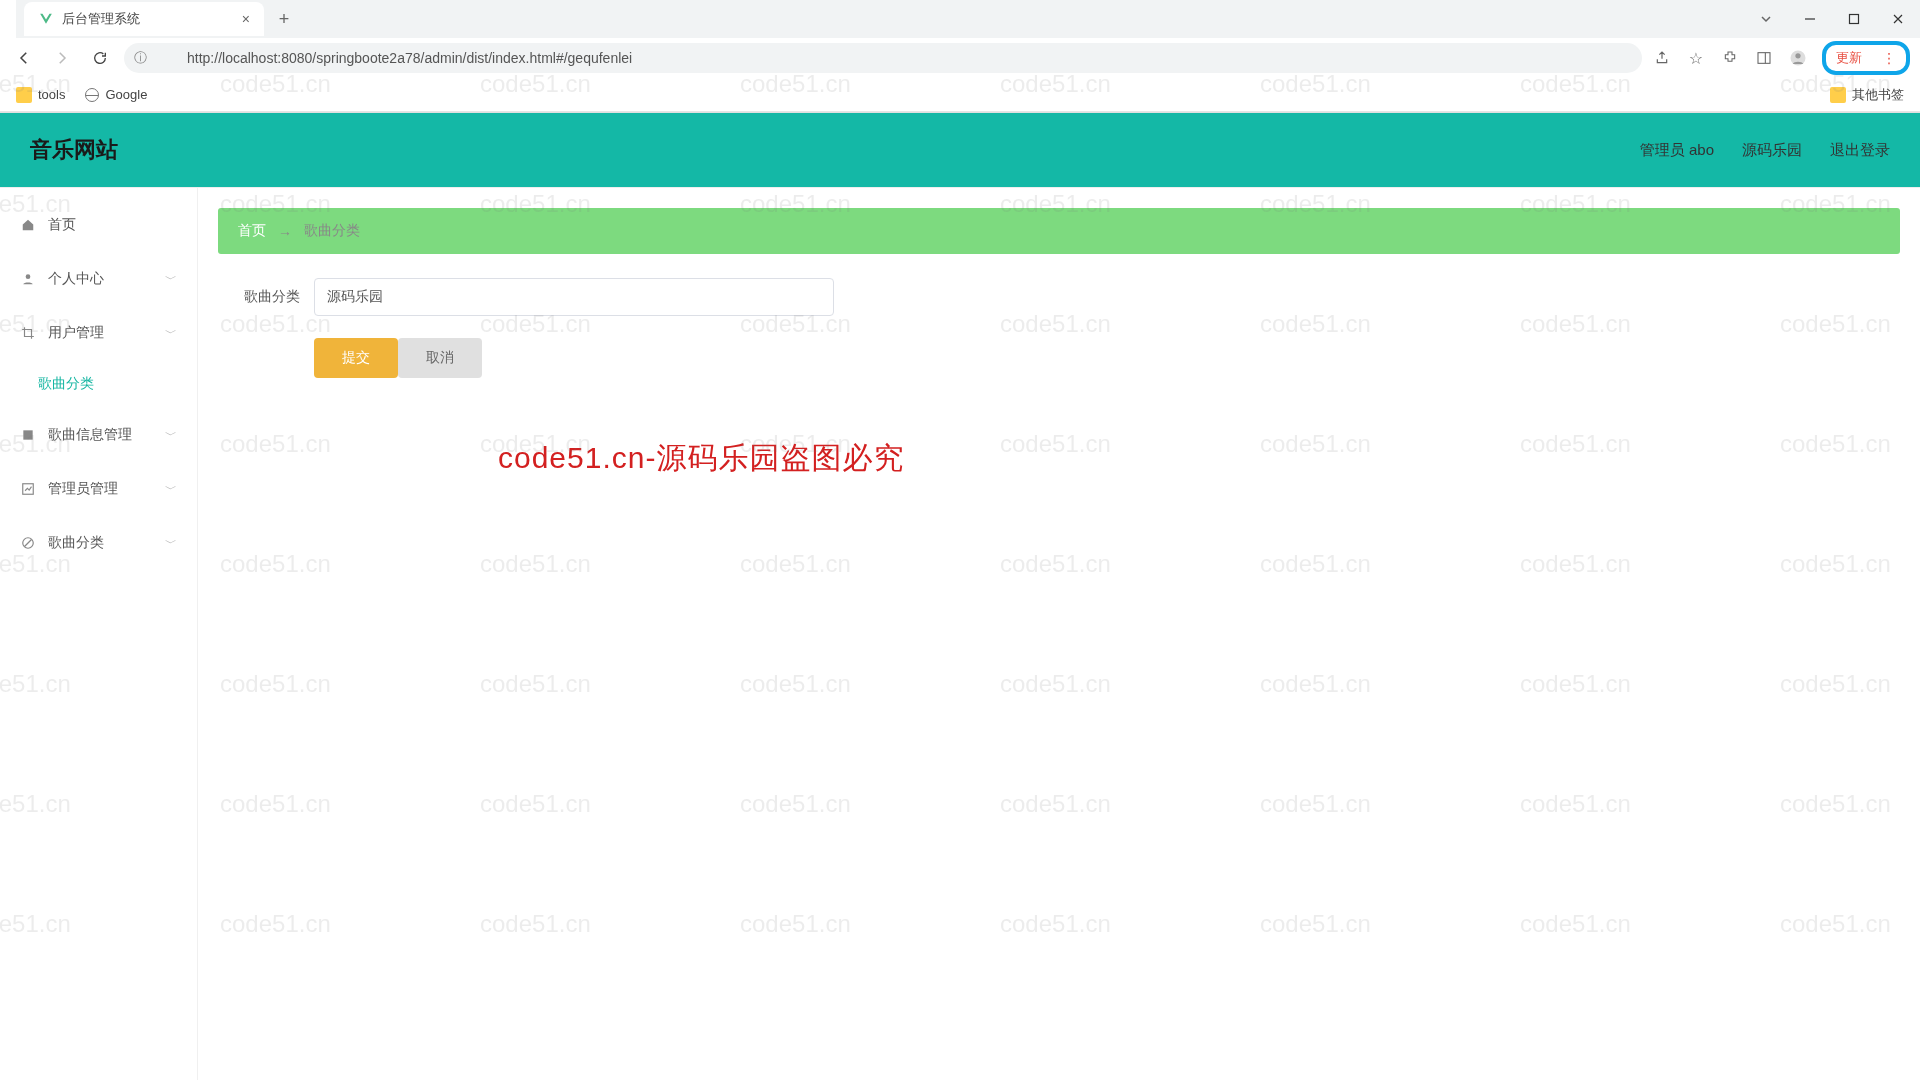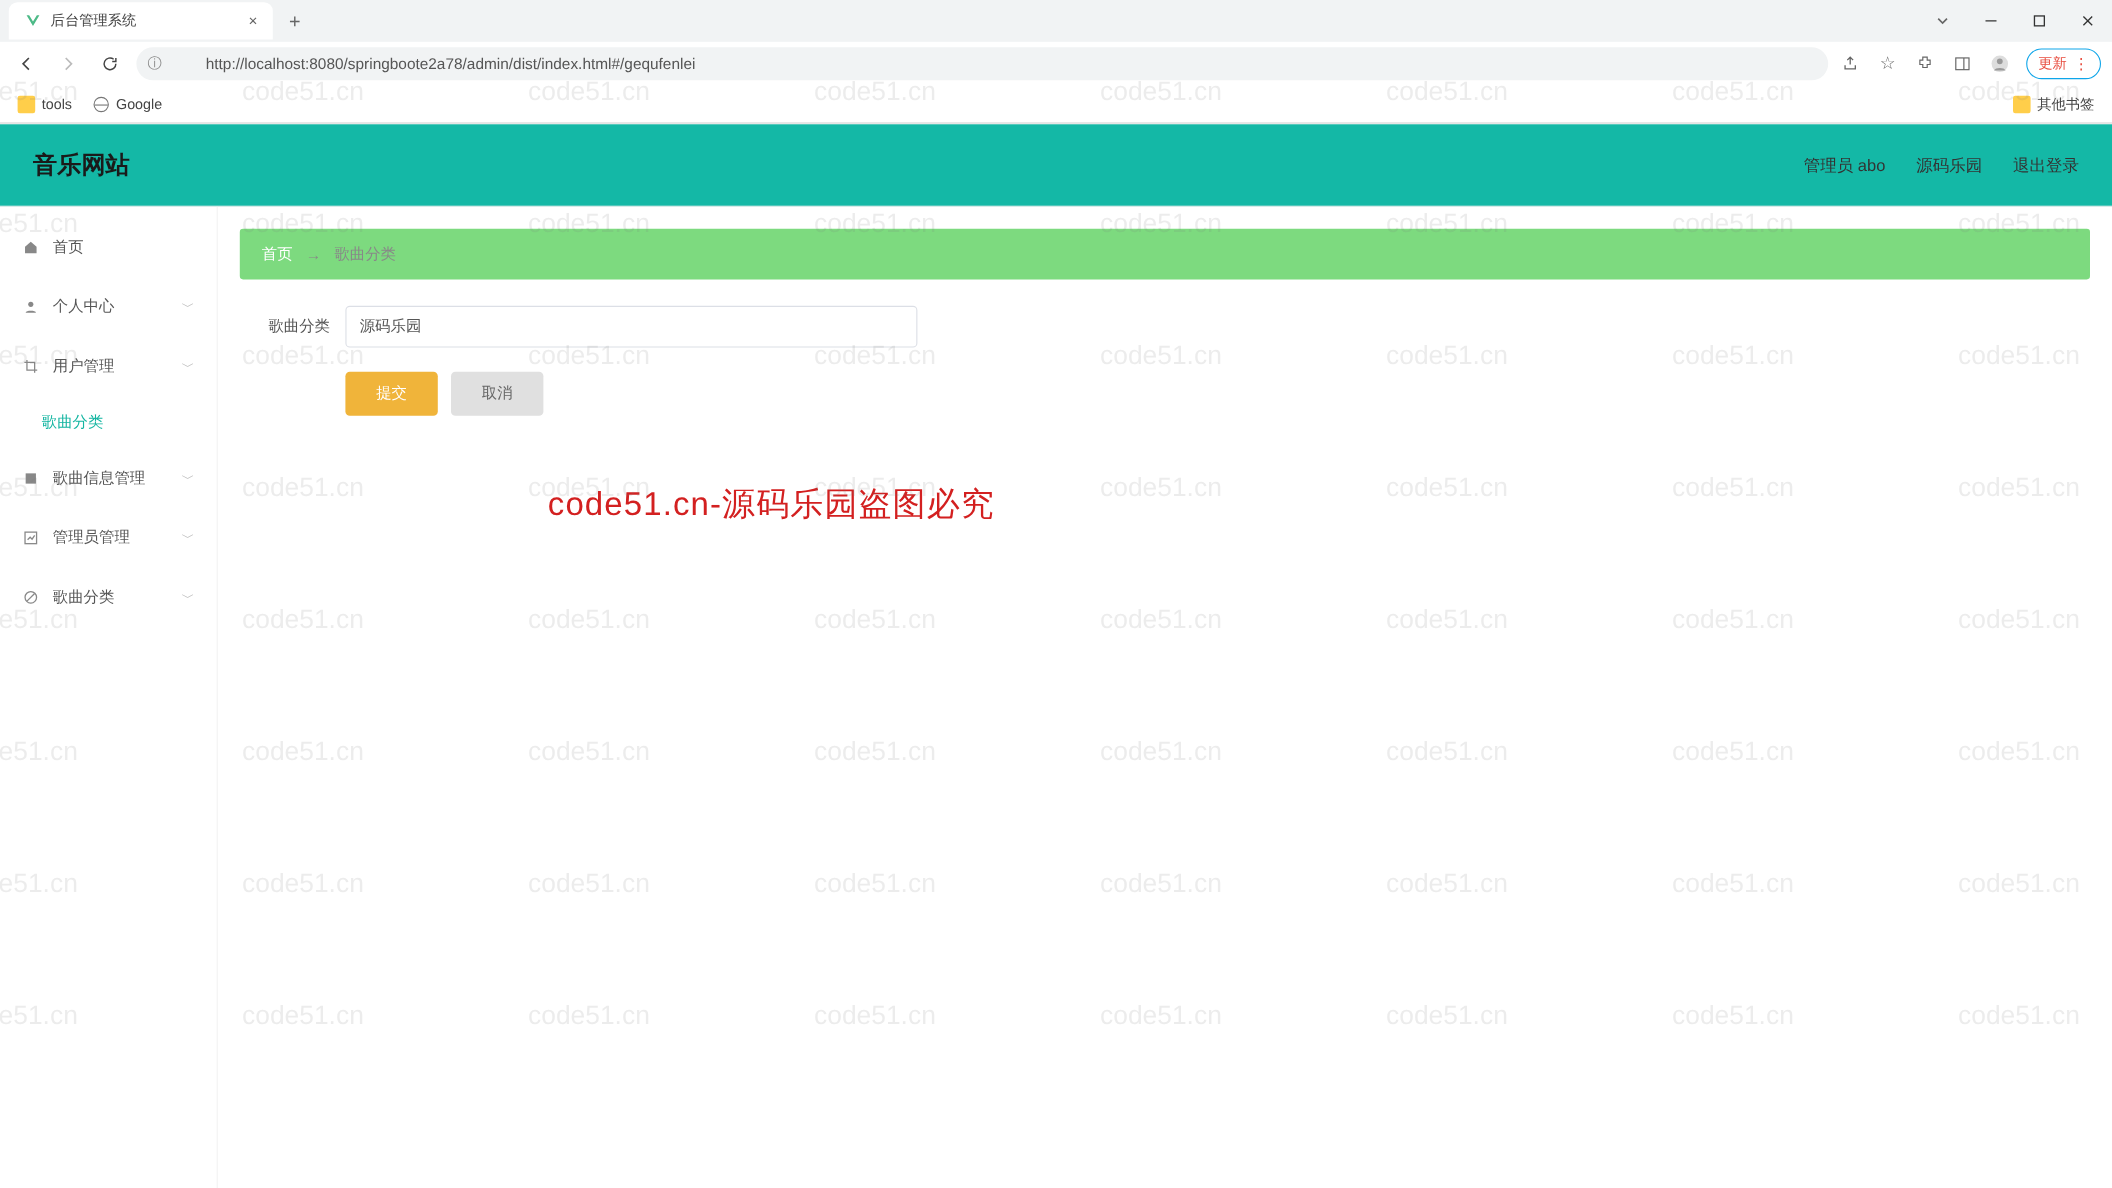--- a/index.html
+++ b/index.html
@@ -1,37 +1,37 @@
 <!DOCTYPE html>
 <html><head>
 <meta charset="utf-8">
 <style>
 * { margin: 0; padding: 0; box-sizing: border-box; font-family: -apple-system, "Microsoft YaHei", Arial, sans-serif; }
 body { width: 1920px; height: 1080px; background: #fff; overflow: hidden; }
 
 
 .browser-chrome { background: #fff; border-bottom: 1px solid #e0e0e0; }
-.tab-strip { display: flex; align-items: center; height: 38px; background: #f1f3f4; padding-left: 8px; }
+.tab-strip { display: flex; align-items: center; height: 38px; background: #f1f3f4; padding-left: 8px; margin-left: 16px; }
 .tab { display: flex; align-items: center; gap: 8px; background: #fff; border-radius: 8px 8px 0 0; padding: 8px 14px; min-width: 240px; font-size: 13px; color: #444; }
 .tab .favicon { width: 16px; height: 16px; display: inline-flex; align-items: center; justify-content: center; color: #4dba87; }
 .tab .close { margin-left: auto; color: #666; font-size: 14px; }
 .new-tab { width: 28px; height: 28px; display: flex; align-items: center; justify-content: center; color: #666; font-size: 18px; margin-left: 6px; }
 .win-controls { margin-left: auto; display: flex; }
 .win-controls span { width: 44px; height: 38px; display: flex; align-items: center; justify-content: center; color: #555; font-size: 13px; }
 .win-controls svg { width:12px; height:12px; }
 
 .addr-bar { display: flex; align-items: center; height: 40px; padding: 0 10px; gap: 10px; }
 .nav-btn { width: 28px; height: 28px; display: flex; align-items: center; justify-content: center; color: #555; border-radius: 50%; }
 .nav-btn.disabled { color: #bbb; }
 .url-box { flex: 1; display: flex; align-items: center; gap: 8px; height: 30px; padding: 0 10px; border-radius: 15px; background: #f1f3f4; font-size: 14px; color: #555; }
 .url-box .info { font-size: 13px; color: #888; }
 .url-box .url { color: #555; margin-left: 32px; }
 .addr-right { display: flex; align-items: center; gap: 14px; }
 .addr-right .ic { width: 20px; height: 20px; display: flex; align-items: center; justify-content: center; color: #666; }
-.update-btn { border: 1px solid #0ea5e9; color: #e84e40; padding: 4px 10px; border-radius: 14px; font-size: 13px; display: flex; align-items: center; gap: 6px; }
+.update-btn { border: 4px solid #0ea5e9; color: #e84e40; padding: 4px 10px; border-radius: 14px; font-size: 13px; display: flex; align-items: center; gap: 20px; }
 .update-btn .dots { color: #e84e40; font-size: 14px; }
 
 .bookmarks { display: flex; align-items: center; height: 34px; padding: 0 16px; gap: 20px; font-size: 13px; color: #444; border-bottom: 1px solid #e5e5e5; }
 .bookmark { display: flex; align-items: center; gap: 6px; }
 .bm-folder { width: 16px; height: 16px; background: #ffce4a; border-radius: 2px; display:inline-block; }
 .bm-world { width: 14px; height: 14px; border: 1.5px solid #777; border-radius: 50%; display: inline-block; position:relative; }
 .bm-world::before { content:""; position:absolute; left:0; right:0; top:50%; border-top:1px solid #777; }
 .bookmarks .right { margin-left: auto; display:flex; align-items:center; gap:6px;}
 
 
@@ -49,21 +49,21 @@
 
 .content { flex: 1; padding: 20px; background: #fff; position: relative; }
 .breadcrumb { background: #7dda7f; border-radius: 3px; padding: 14px 20px; font-size: 14px; color: #fff; display: flex; align-items: center; gap: 12px; margin-bottom: 24px; }
 .breadcrumb .home { color: #fff; font-weight: 500; }
 .breadcrumb .sep { color: #888; }
 .breadcrumb .current { color: #888; }
 
 .form-row { display: flex; align-items: center; gap: 14px; margin-bottom: 22px; padding-left: 20px; }
 .form-label { font-size: 14px; color: #555; min-width: 62px; text-align: right; }
 .form-input { width: 520px; height: 38px; border: 1px solid #dcdfe6; border-radius: 4px; padding: 0 12px; font-size: 14px; color: #555; }
-.btn-row { display: flex; gap: 12px; padding-left: 96px; }
+.btn-row { display: flex; gap: 0; padding-left: 96px; }
 .btn { height: 40px; padding: 0 28px; border: none; border-radius: 4px; font-size: 14px; cursor: pointer; }
 .btn-primary { background: #f0b43a; color: #fff; }
 .btn-default { background: #e0e0e0; color: #666; }
 
 .watermark-text { position: absolute; top: 250px; left: 300px; font-size: 30px; color: #d32020; font-weight: 400; letter-spacing: 1px; }
 
 .wm-layer { position: fixed; inset: 0; pointer-events: none; z-index: 2; }
 .wm { position: absolute; color: rgba(120,120,120,0.14); font-size: 24px; font-weight: 500; }
 </style>
 </head>

